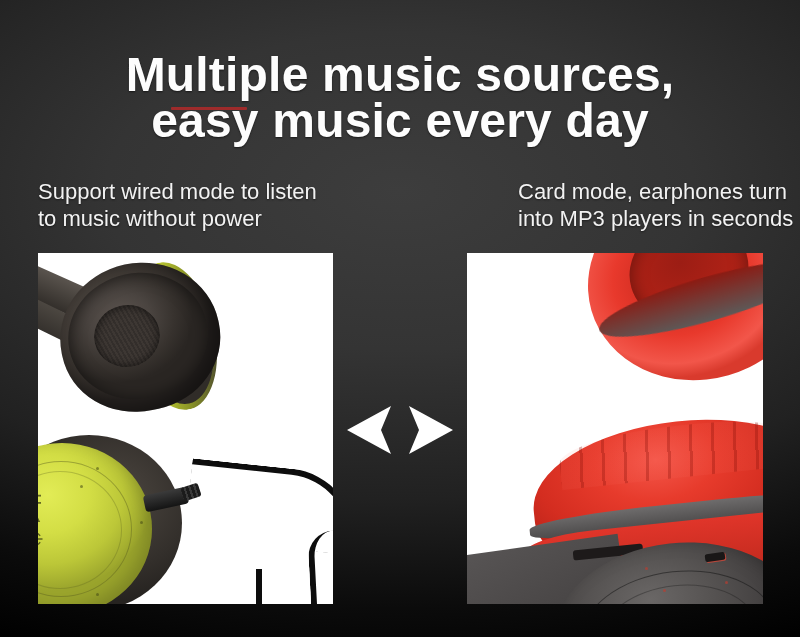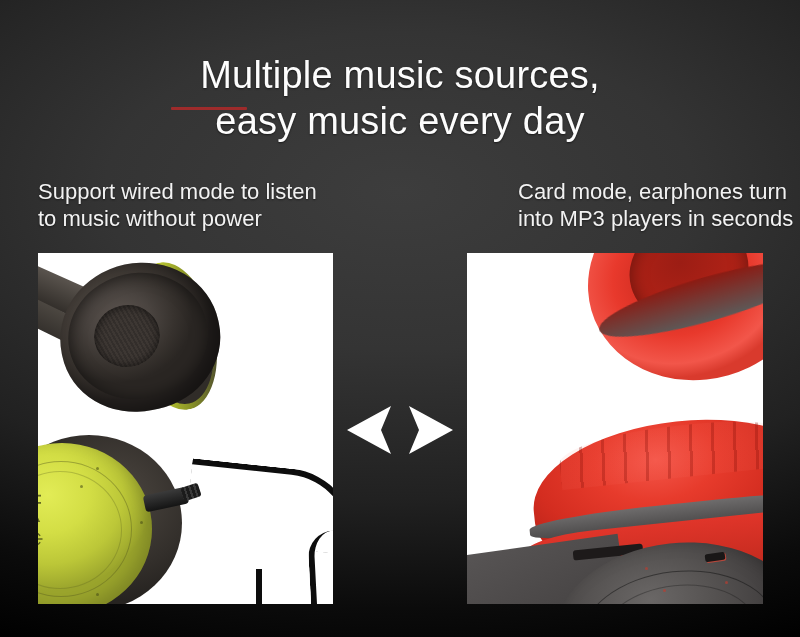--- a/index.html
+++ b/index.html
@@ -19,23 +19,23 @@
       #000;
   }
 
   
   .heading {
     position:absolute;
     left:0; top:6px;
     width:800px;
     text-align:center;
     color:#fdfdfd;
-    font-size:38px;
+    font-size:48px;
     line-height:46px;
-    font-weight:400;
+    font-weight:700;
     letter-spacing:.2px;
     text-shadow:0 1px 2px rgba(0,0,0,.55);
     white-space:pre-line;
   }
   
   .redmark {
     position:absolute;
     left:171px; top:101px;
     width:76px; height:3px;
     background:#9e2b2b;

